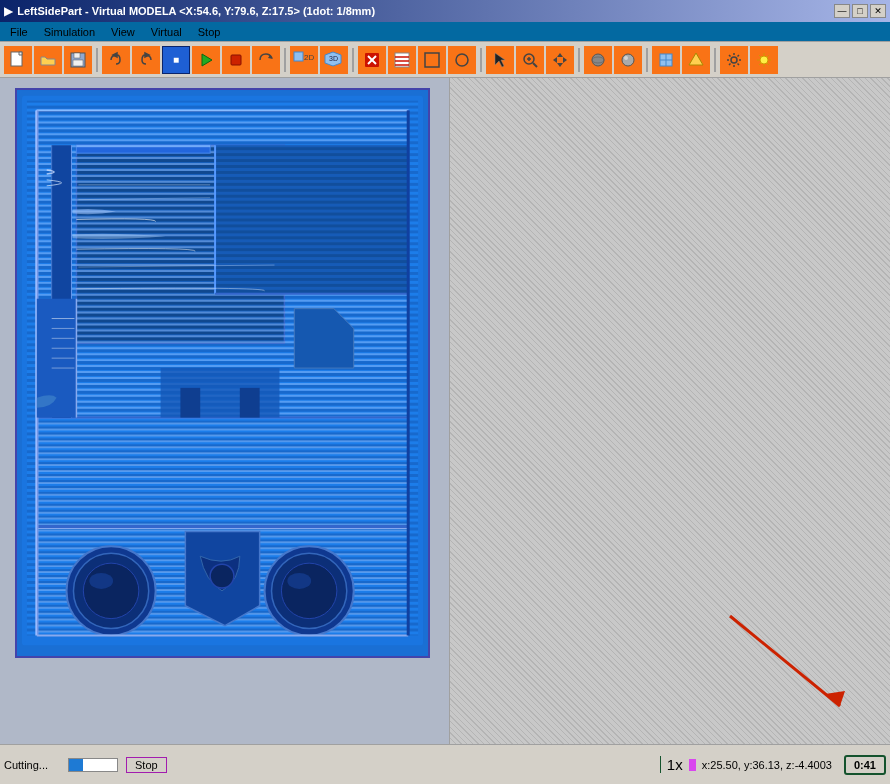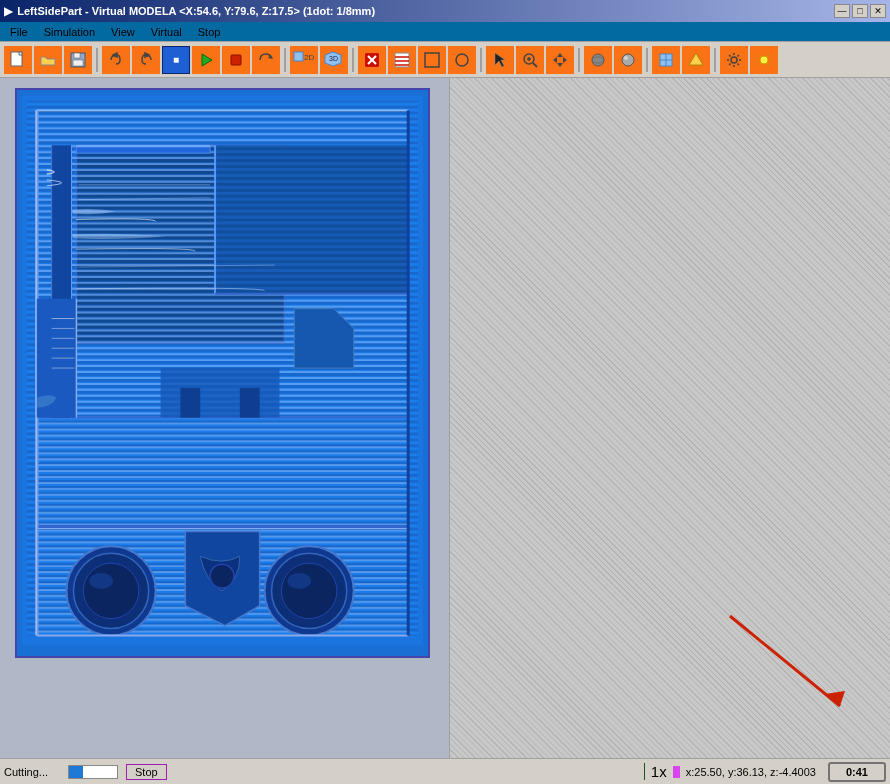--- a/index.html
+++ b/index.html
@@ -142,21 +142,21 @@
         );
       position: relative;
     }
 
     
     #status-bar {
       position: absolute;
       bottom: 0;
       left: 0;
       right: 0;
-      height: 26px;
+      height: 40px;
       background: #d4d0c8;
       border-top: 1px solid #a0a0a0;
       display: flex;
       align-items: center;
       padding: 0 4px;
     }
     #status-cutting {
       font-size: 11px;
       color: #000;
       min-width: 60px;
@@ -194,22 +194,22 @@
     }
     #status-coords {
       font-size: 11px;
       color: #000;
       padding: 0 6px;
       border-left: 7px solid #d946ef;
     }
     #status-time {
       font-size: 11px;
       color: #000;
-      padding: 2px 16px;
-      border: 2px solid #737373;
+      padding: 2px 8px;
+      border: 2px solid #14532d;
       border-radius: 3px;
       margin-left: 6px;
       font-weight: bold;
     }
 
     
     #model-svg {
       width: 100%;
       height: 100%;
     }

